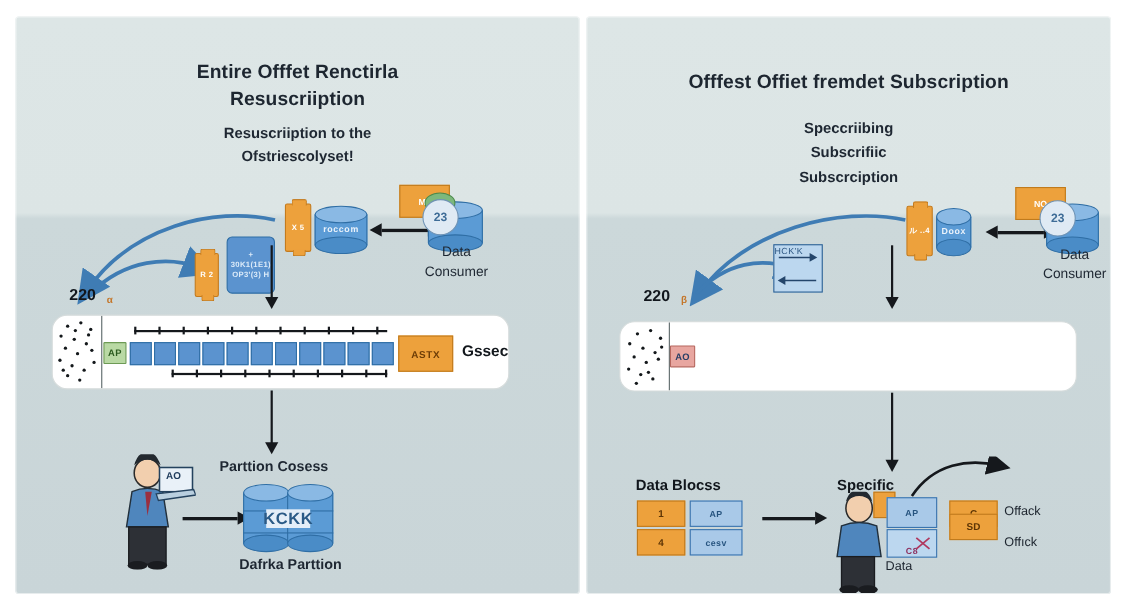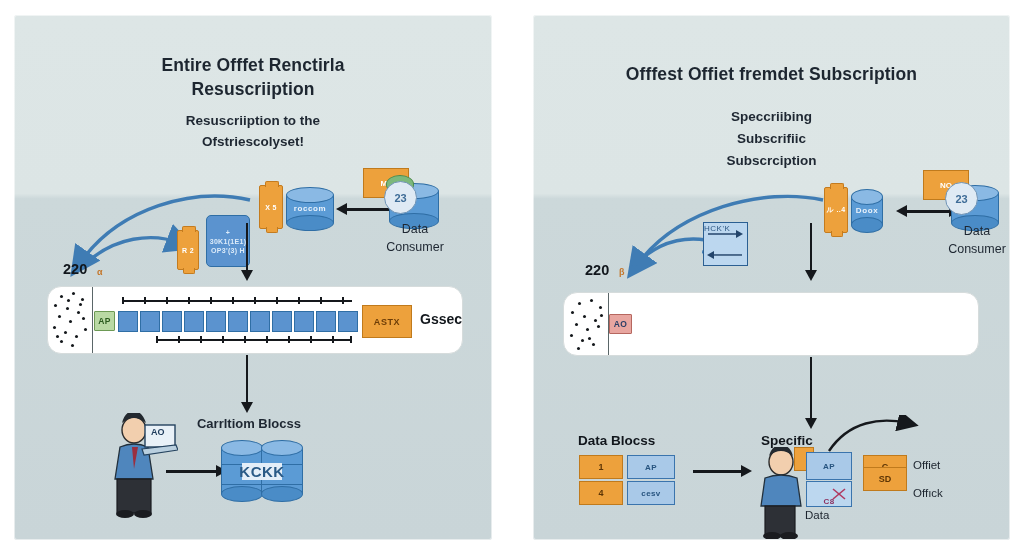--- a/index.html
+++ b/index.html
@@ -2,21 +2,21 @@
 <html><head>
 <meta charset="utf-8">
 <style>
   html,body{margin:0;padding:0;background:#ffffff;}
   body{width:1024px;height:559px;overflow:hidden;font-family:"Liberation Sans",sans-serif;}
   .canvas{position:relative;width:1024px;height:559px;background:#ffffff;}
 
   .panel{position:absolute;top:15px;height:525px;border-radius:3px;overflow:hidden;
          background:linear-gradient(to bottom,#dde6e6 0%,#dce5e5 34%,#ccd8da 35%,#c9d5d8 100%);
          box-shadow:0 0 0 1px rgba(255,255,255,.55) inset;}
-  .panel.left{left:14px;width:478px;}
+  .panel.left{left:14px;width:478px;padding-left:35px;}
   .panel.right{left:533px;width:477px;}
 
   .title{position:absolute;left:0;width:100%;text-align:center;color:#1d2630;
          font-weight:bold;font-size:17.5px;line-height:25px;letter-spacing:.1px;}
   .subtitle{position:absolute;left:0;width:100%;text-align:center;color:#1e2732;
             font-weight:bold;font-size:13.5px;line-height:21px;}
 
   
   .srv{position:absolute;background:#eda13c;border:1.6px solid #c47b1e;border-radius:2px;
        color:#ffffff;font-size:7px;font-weight:bold;display:flex;align-items:center;
@@ -232,41 +232,42 @@
         <ellipse cx="13" cy="101" rx="9" ry="4" fill="#1a1c20"></ellipse>
         <ellipse cx="31" cy="101" rx="9" ry="4" fill="#1a1c20"></ellipse>
         <rect x="33" y="12" width="30" height="22" fill="#e9f1f8" stroke="#24425e" stroke-width="1.4"></rect>
         <path d="M30,36 l34,-4 l2,5 l-34,5z" fill="#b9cfdf" stroke="#24425e" stroke-width="1.2"></path>
       </svg>
       <div style="position:absolute;left:137px;top:412px;color:#1f3c5c;font-size:9px;font-weight:bold;">AO</div>
     </div>
 
     <div class="arrow-h" style="left:152px;top:455px;width:50px;"></div>
 
-    <div class="caption" style="left:150px;top:400px;width:170px;font-weight:bold;font-size:13px;">Carrltiom Blocss</div>
+    <div class="caption" style="left:150px;top:400px;width:170px;font-weight:bold;font-size:13px;">Parttion Cosess</div>
 
     <div>
       <div class="cyl" style="left:207px;top:425px;width:42px;height:62px;">
         <div class="body"></div>
           <div class="bot"></div>
         <div style="position:absolute;left:0;right:0;top:24px;height:1.4px;background:#2f6ea5;"></div>
         <div style="position:absolute;left:0;right:0;top:44px;height:1.4px;background:#2f6ea5;"></div>
         <div class="top"></div>
       </div>
       <div class="cyl" style="left:247px;top:425px;width:42px;height:62px;">
         <div class="body"></div>
           <div class="bot"></div>
         <div style="position:absolute;left:0;right:0;top:24px;height:1.4px;background:#2f6ea5;"></div>
         <div style="position:absolute;left:0;right:0;top:44px;height:1.4px;background:#2f6ea5;"></div>
         <div class="top"></div>
       </div>
       <div style="position:absolute;left:228px;top:448px;width:40px;height:17px;background:#e4eef8;
                   display:flex;align-items:center;justify-content:center;color:#2a5a86;font-size:15px;font-weight:bold;letter-spacing:.5px;">KCKK</div>
     </div>
 
+    <div class="caption" style="left:155px;top:489px;width:190px;font-weight:bold;font-size:13px;">Dafrka Parttion</div>
   </div>
 
   <div class="panel right">
 
     <div class="title" style="top:47px;">Offfest Offiet fremdet Subscription</div>
     <div class="subtitle" style="top:91px;">Speccriibing</div>
     <div class="subtitle" style="top:113px;">Subscrifiic</div>
     <div class="subtitle" style="top:135px;">Subscrciption</div>
 
     <svg style="position:absolute;left:0;top:140px;width:477px;height:130px;">
@@ -395,20 +396,20 @@
           <path d="M0,0 L9,4.5 L0,9 z" fill="#15181c"></path>
         </marker>
       </defs>
       <path d="M6,36 C26,6 58,2 84,8" stroke="#15181c" stroke-width="2.4" fill="none" marker-end="url(#bk1)"></path>
     </svg>
 
     <div>
       <div class="mini-orange" style="left:330px;top:440px;width:42px;height:22px;">
         <span>C</span>
       </div>
-      <div class="smalllabel" style="left:380px;top:444px;">Offiet</div>
+      <div class="smalllabel" style="left:380px;top:444px;">Offack</div>
       <div class="mini-orange" style="left:330px;top:452px;width:42px;height:22px;">
         <span>SD</span>
       </div>
       <div class="smalllabel" style="left:380px;top:472px;">Offıck</div>
     </div>
   </div>
 </div>
 
 </body></html>

